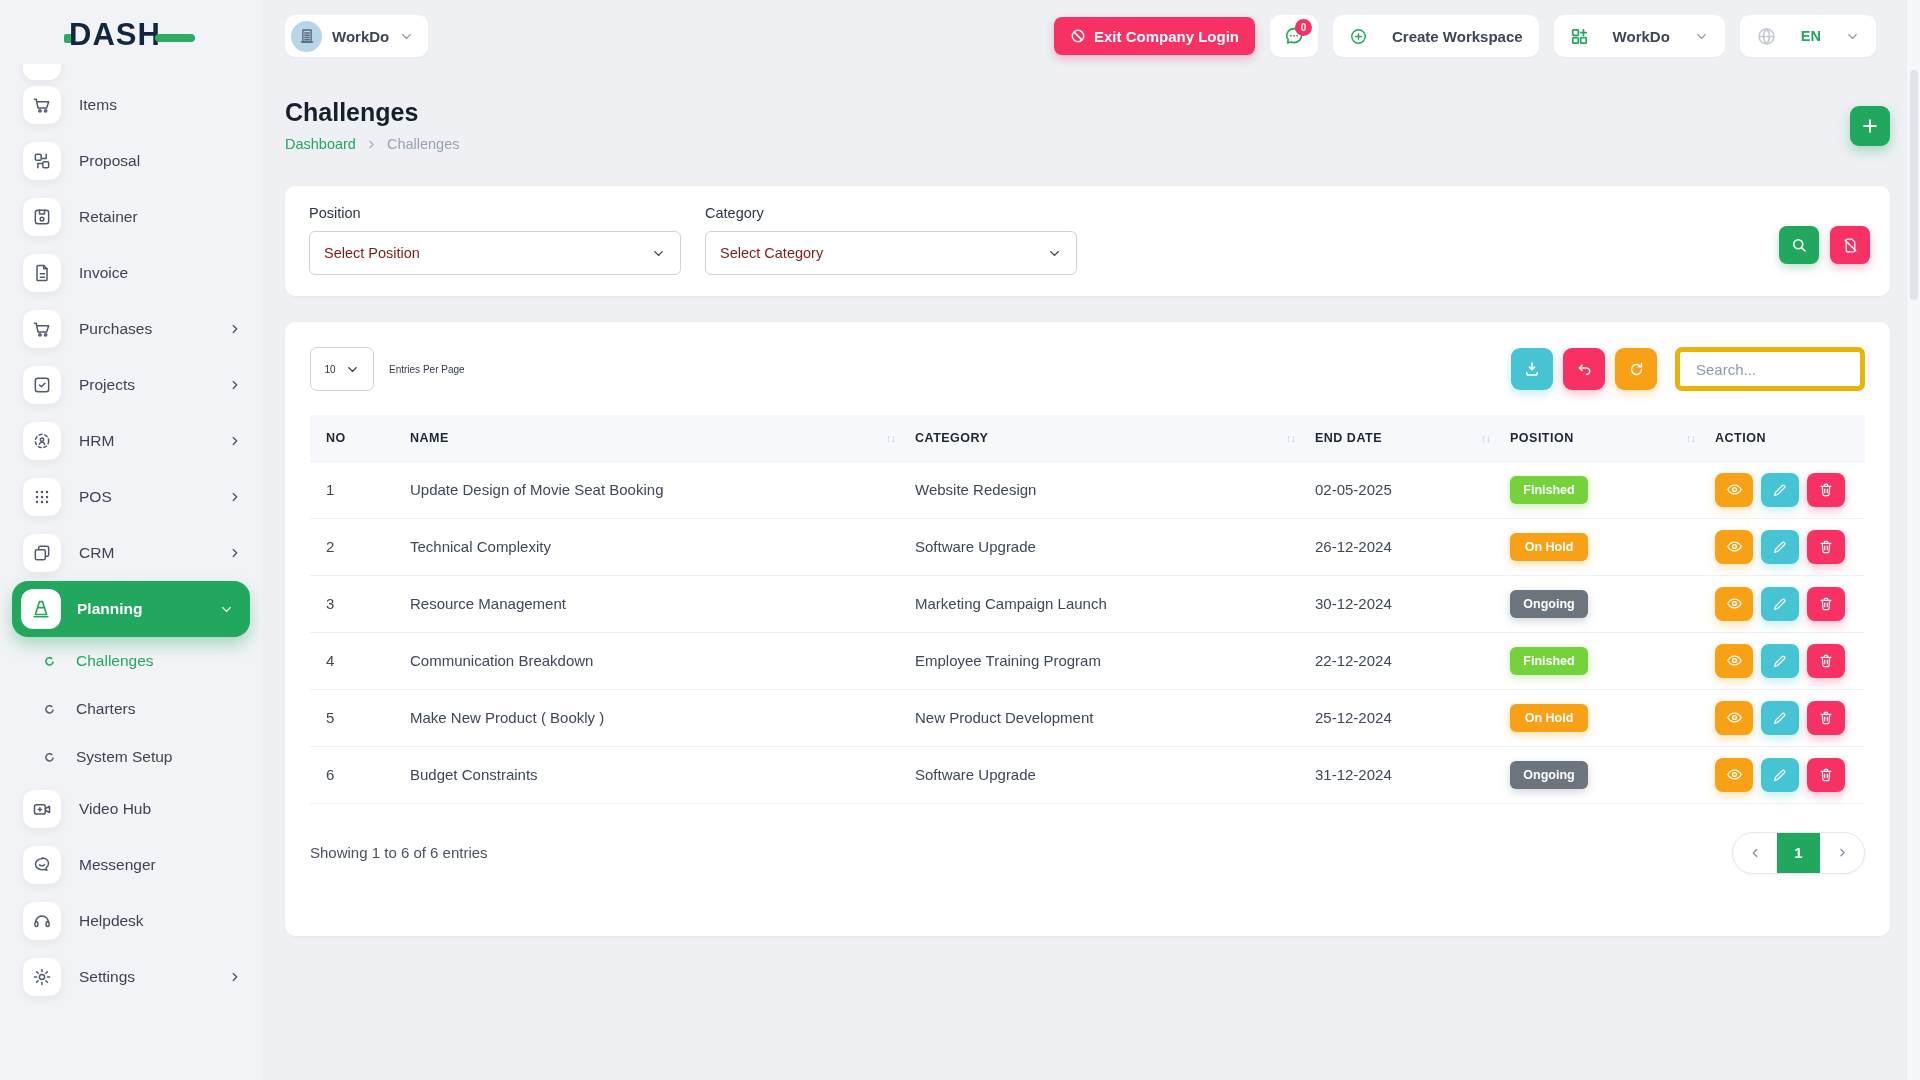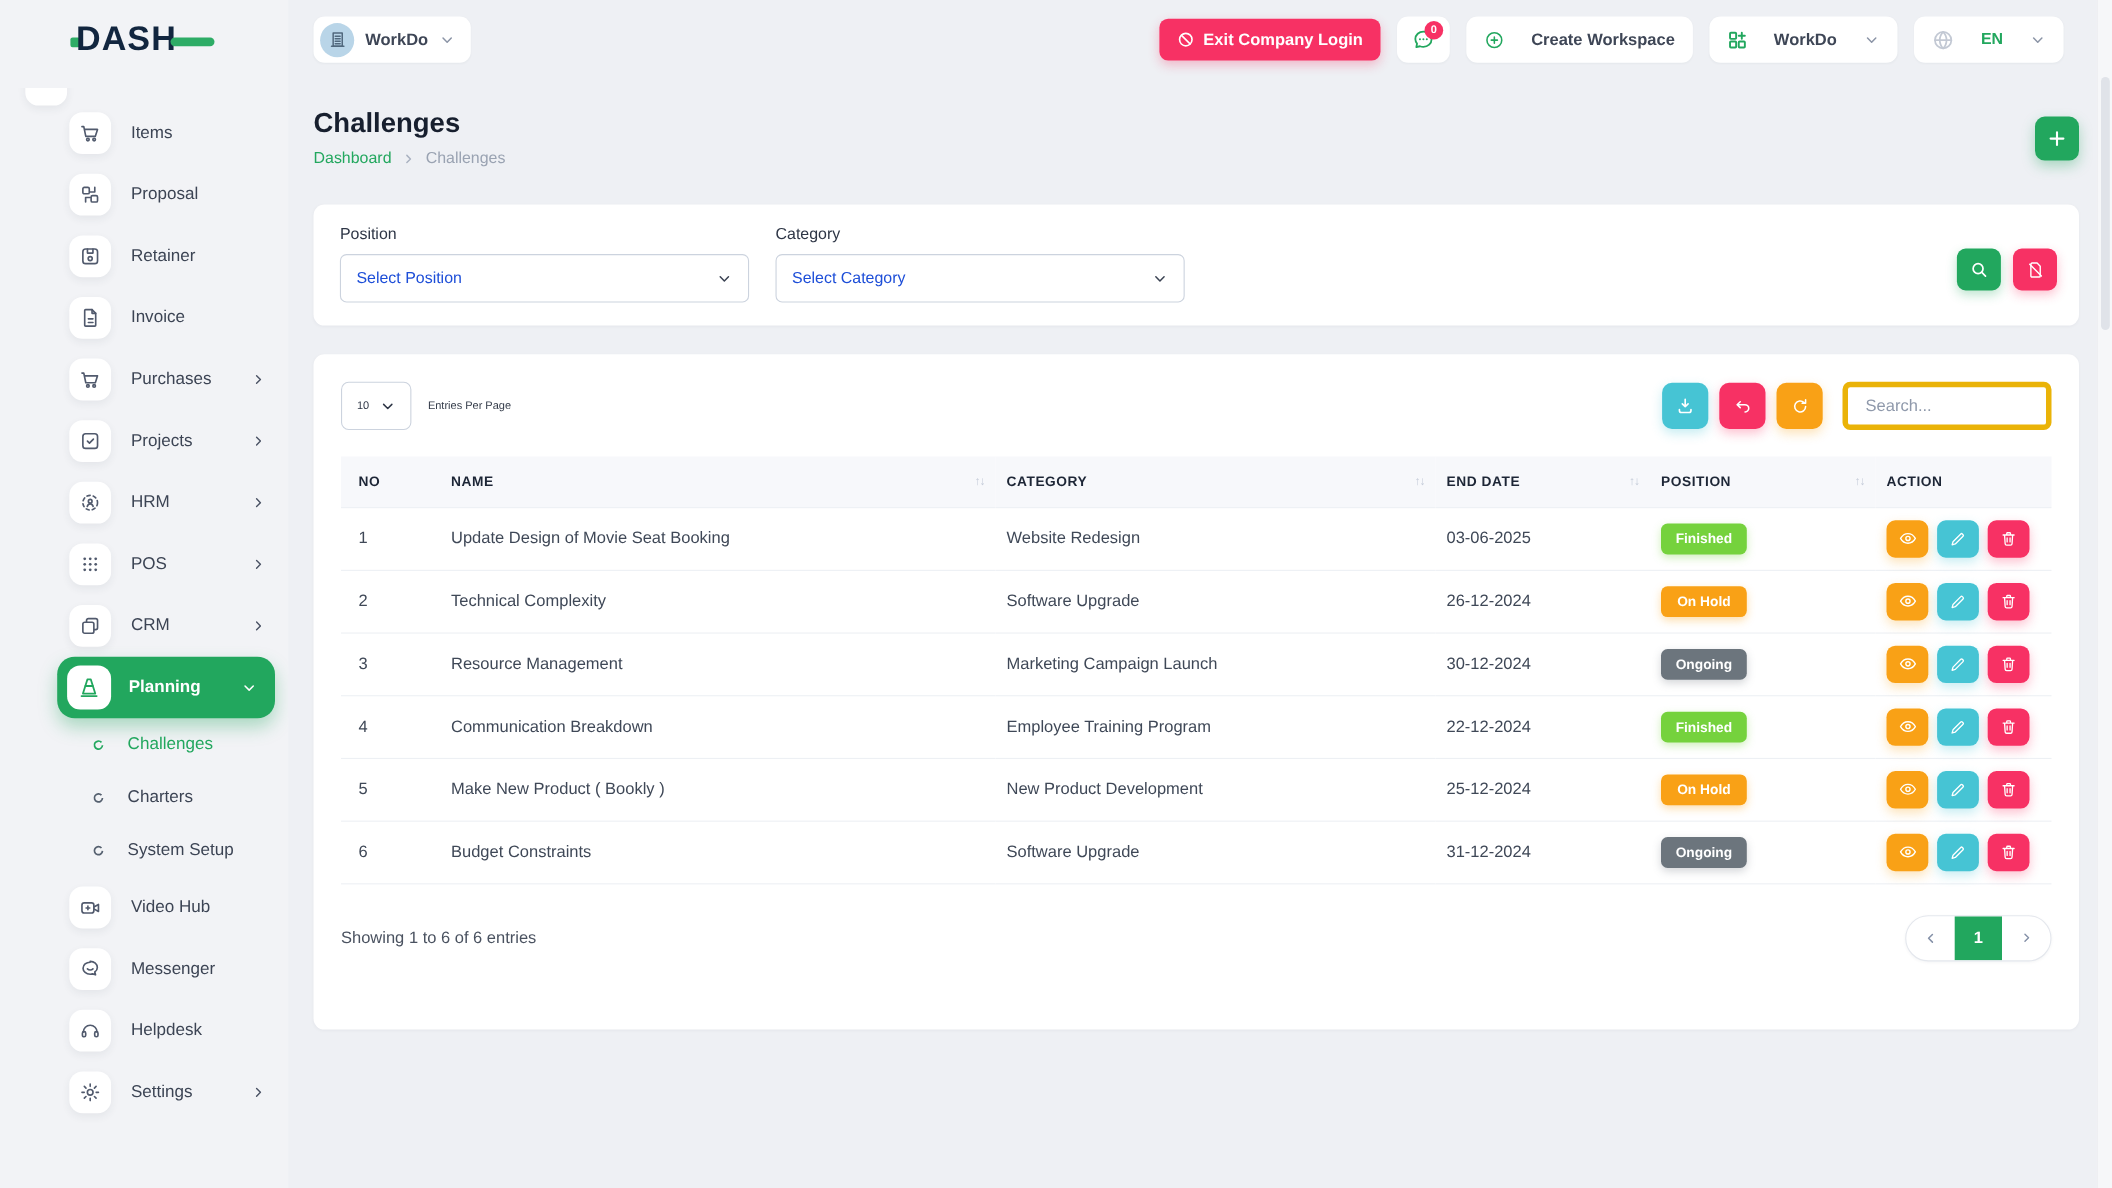--- a/index.html
+++ b/index.html
@@ -30,21 +30,21 @@
   .btn-exit { height:38px; background:#f73164; color:#fff; border:none; border-radius:8px; font-family:inherit;
               font-size:15px; font-weight:600; display:flex; align-items:center; gap:8px; padding:0 16px; cursor:pointer;
               box-shadow:0 4px 10px rgba(247,49,100,.3); }
   .icon-pill { width:48px; height:42px; justify-content:center; position:relative; cursor:pointer; }
   .msg-badge { position:absolute; top:4px; right:6px; min-width:17px; height:17px; border-radius:9px; background:#f73164;
                color:#fff; font-size:10px; font-weight:700; display:flex; align-items:center; justify-content:center; padding:0 4px; }
   .txt-pill { height:42px; padding:0 16px; gap:24px; font-size:15px; font-weight:600; color:#3e4656; cursor:pointer; }
   .lang { color:#22a75e; font-weight:700; font-size:14.5px; }
 
   
-  .sidebar { position:absolute; left:0; top:80px; width:262px; height:1000px; overflow:hidden;padding-left:40px; }
+  .sidebar { position:absolute; left:0; top:64px; width:262px; height:1000px; overflow:hidden; }
   .side-peek { position:absolute; left:23px; top:-22px; width:38px; height:38px; border-radius:12px; background:#fff;
                box-shadow:0 3px 8px rgba(40,50,70,.07); }
   .side-menu { padding-top:13px; }
   .side-item { height:56px; display:flex; align-items:center; padding:0 20px 0 23px; cursor:pointer; }
   .side-ico { width:38px; height:38px; border-radius:12px; background:#fff; box-shadow:0 3px 8px rgba(40,50,70,.07);
               display:flex; align-items:center; justify-content:center; color:#515a6d; flex:0 0 38px; }
   .side-label { font-size:15.5px; font-weight:500; color:#3c4454; margin-left:18px; }
   .side-caret { margin-left:auto; color:#4a5264; }
   .side-item.active { height:56px; margin:0 12px; padding:0 16px 0 9px; background:#22a75e; border-radius:16px;
                       box-shadow:0 8px 16px rgba(34,167,94,.35); }
@@ -66,21 +66,21 @@
   .bc-current { color:#9aa3b2; }
   .btn-add { position:absolute; right:0; top:8px; width:40px; height:40px; border:none; border-radius:9px;
              background:#22a75e; color:#fff; display:flex; align-items:center; justify-content:center; cursor:pointer;
              box-shadow:0 5px 12px rgba(34,167,94,.35); }
 
   .card { background:#fff; border-radius:10px; box-shadow:0 1px 3px rgba(25,35,55,.04); }
   .filter-card { margin-top:34px; height:110px; padding:19px 24px; position:relative; display:flex; gap:24px; }
   .field { width:372px; }
   .field-label { font-size:14.5px; color:#2e3646; }
   .select-box { margin-top:10px; height:44px; border:1px solid #ccd3de; border-radius:6px; display:flex; align-items:center;
-                justify-content:space-between; padding:0 14px; font-size:14.5px; color:#1d4ed8; cursor:pointer; background:#fff; }
+                justify-content:space-between; padding:0 14px; font-size:14.5px; color:#7f1d1d; cursor:pointer; background:#fff; }
   .filter-actions { position:absolute; right:20px; top:40px; display:flex; gap:11px; }
   .sq-btn { width:40px; height:38px; border:none; border-radius:8px; color:#fff; display:flex; align-items:center;
             justify-content:center; cursor:pointer; }
   .btn-green { background:#22a75e; box-shadow:0 4px 10px rgba(34,167,94,.3); }
   .btn-pink { background:#f73164; box-shadow:0 4px 10px rgba(247,49,100,.3); }
   .btn-teal { background:#46c4d4; box-shadow:0 4px 10px rgba(70,196,212,.3); }
   .btn-orange { background:#f9a116; box-shadow:0 4px 10px rgba(249,161,22,.3); }
 
   .table-card { margin-top:26px; min-height:614px; padding:25px; }
   .table-controls { display:flex; align-items:center; }
@@ -556,21 +556,21 @@
                 <span>ACTION</span>
               </div>
             </th>
           </tr>
         </thead>
       <tbody id="tbody">
           <tr>
             <td>1</td>
             <td>Update Design of Movie Seat Booking</td>
             <td>Website Redesign</td>
-            <td>03-06-2025</td>
+            <td>02-05-2025</td>
             <td><span class="badge badge-finished">Finished</span></td>
             <td>
               <div class="row-actions">
                 <button class="act-btn btn-orange">
                   <span>
                     <svg width="17" height="17" viewBox="0 0 24 24" fill="none" stroke="currentColor" stroke-width="1.8" stroke-linecap="round" stroke-linejoin="round">
                       <path d="M2.5 12S6 5.8 12 5.8 21.5 12 21.5 12 18 18.2 12 18.2 2.5 12 2.5 12z"></path>
                       <circle cx="12" cy="12" r="2.7"></circle>
                     </svg>
                   </span>

